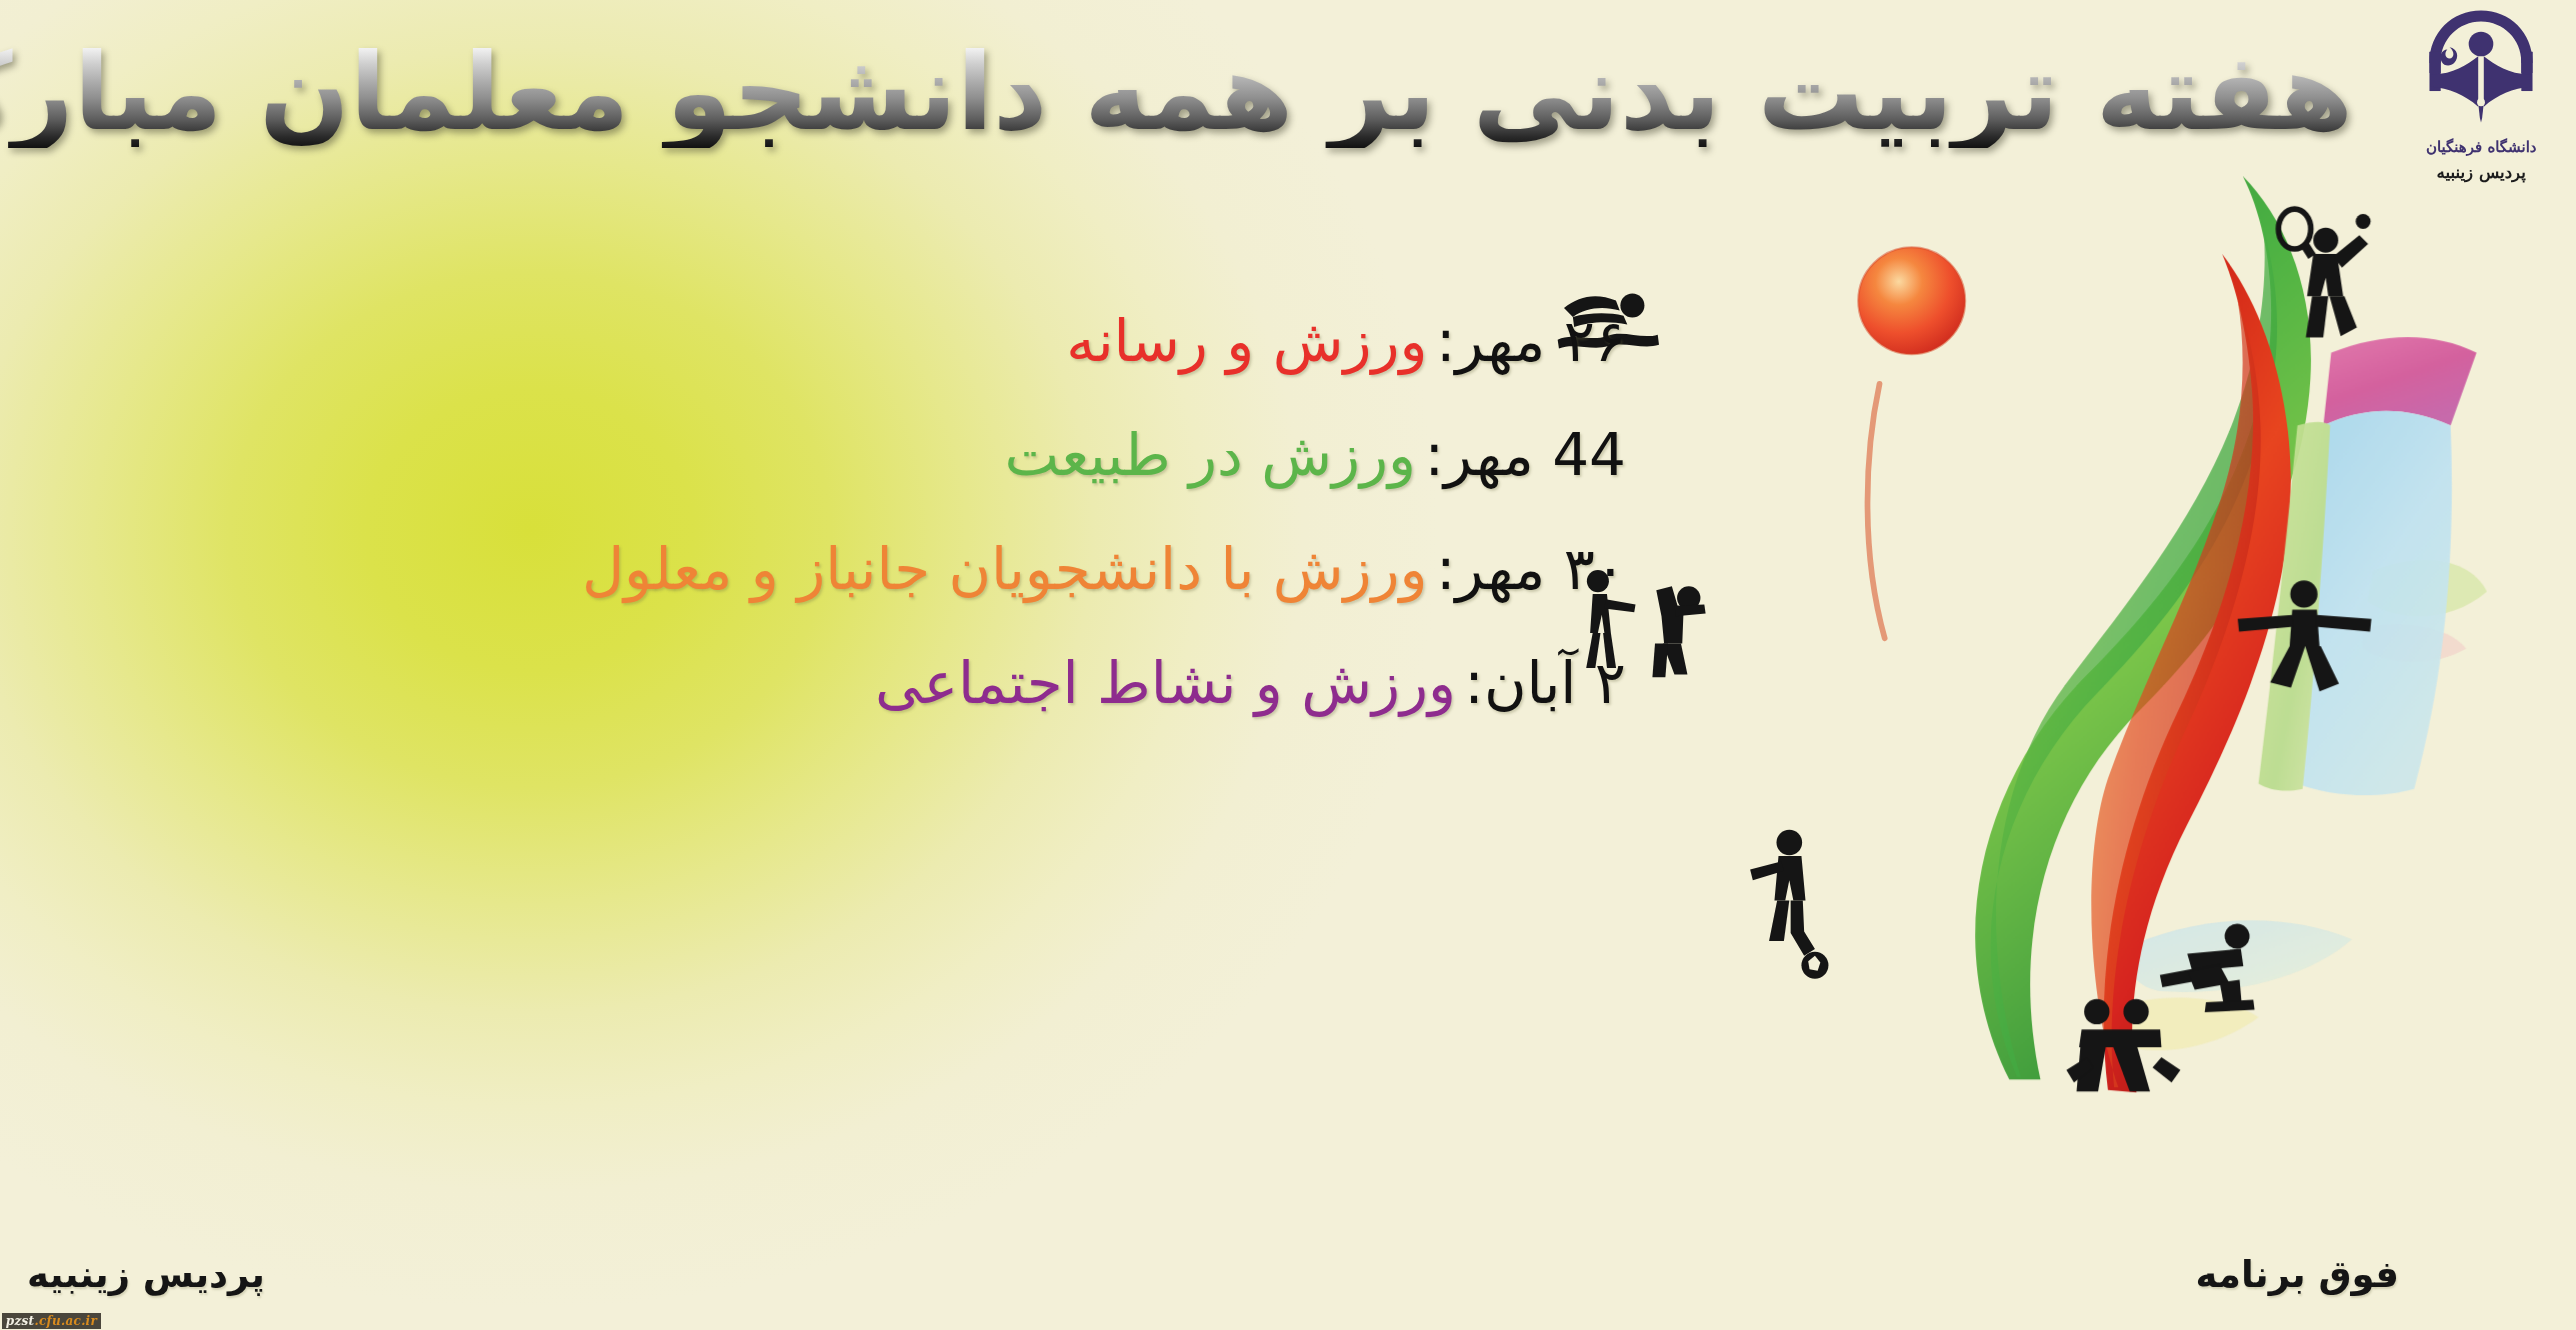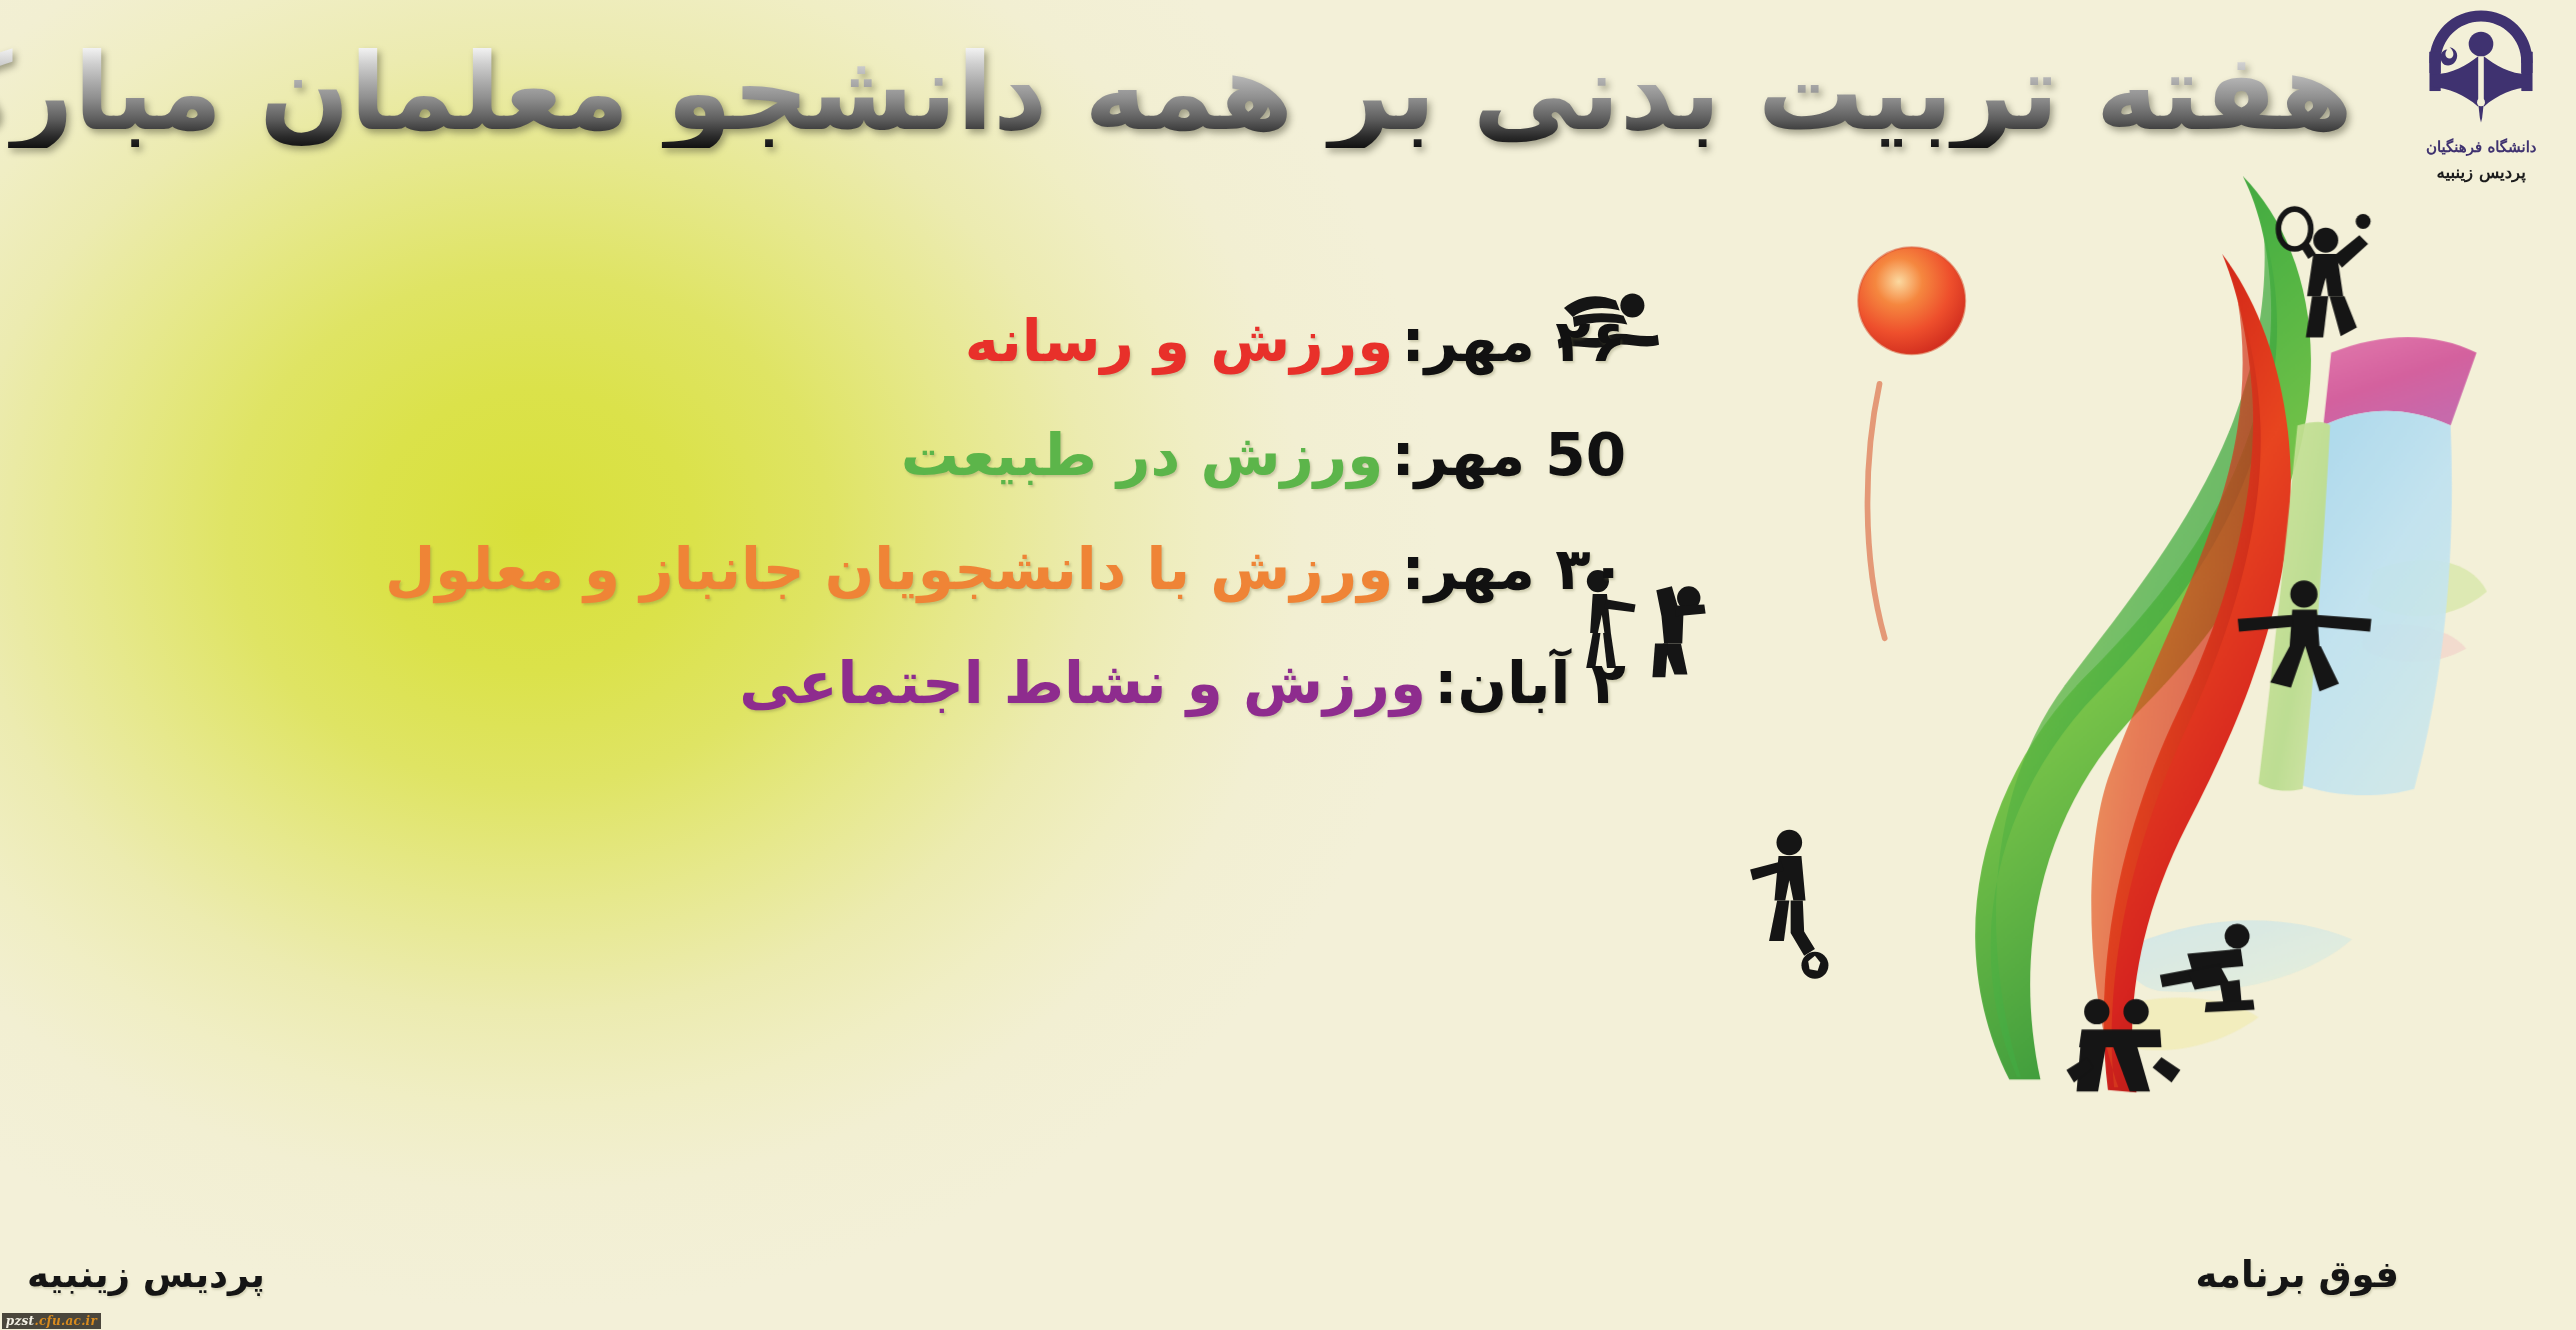--- a/index.html
+++ b/index.html
@@ -64,21 +64,21 @@
     position: absolute;
     top: 312px;
     right: 950px;
     width: 727px;
     direction: rtl;
     text-align: right;
   }
   .program-row {
     white-space: nowrap;
     font-size: 58px;
-    font-weight: bold;
+    font-weight: normal;
     line-height: 1;
     margin-bottom: 56px;
     text-shadow: 1.6px 2.1px 2.6px rgba(110,110,70,0.30);
   }
   .row-date {
     color: #111111;
   }
   .row-sep {
     color: #111111;
   }
@@ -358,21 +358,21 @@
   </div>
 
   <div class="program-list">
 
     <div class="program-row">
       <span class="row-date">۲۶ مهر</span><span class="row-sep">:</span><span class="row-topic" style="color:#e8302a">ورزش و رسانه</span>
     </div>
 
 
     <div class="program-row">
-      <span class="row-date">50 مهر</span><span class="row-sep">:</span><span class="row-topic" style="color:#5cb54a">ورزش در طبیعت</span>
+      <span class="row-date">44 مهر</span><span class="row-sep">:</span><span class="row-topic" style="color:#5cb54a">ورزش در طبیعت</span>
     </div>
 
 
     <div class="program-row">
       <span class="row-date">۳۰ مهر</span><span class="row-sep">:</span><span class="row-topic" style="color:#ef8436">ورزش با دانشجویان جانباز و معلول</span>
     </div>
 
 
     <div class="program-row">
       <span class="row-date">۲ آبان</span><span class="row-sep">:</span><span class="row-topic" style="color:#8e2c8e">ورزش و نشاط اجتماعی</span>

